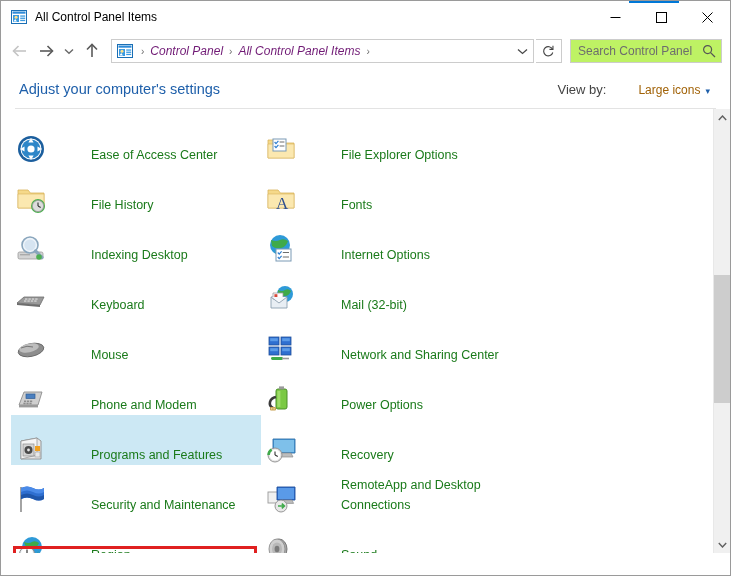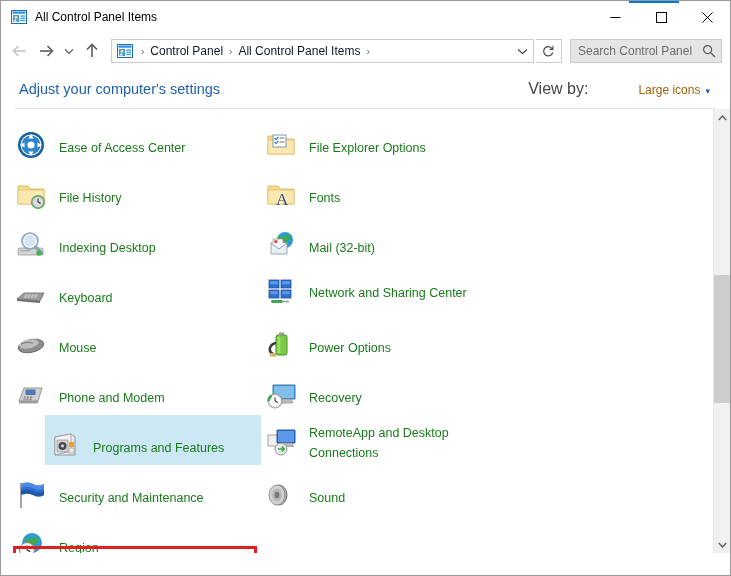--- a/index.html
+++ b/index.html
@@ -108,23 +108,24 @@
   }
   .addr-icon {
     width: 16px;
     height: 14px;
     margin: 0 4px 0 5px;
     position: relative;
     flex: 0 0 auto;
   }
   .crumb {
     font-size: 12px;
-    color: #0f172a;
+    color: #701a75;
     white-space: nowrap;
     padding: 0 2px;
+    font-style: italic;
   }
   .crumb-sep {
     font-size: 10px;
     color: #6d6d6d;
     padding: 0 4px;
     flex: 0 0 auto;
   }
   .addr-spacer { flex: 1 1 auto; min-width: 4px; }
   .addr-chevron {
     width: 22px;
@@ -143,21 +144,21 @@
     align-items: center;
     justify-content: center;
     box-sizing: border-box;
     flex: 0 0 auto;
     cursor: default;
   }
   .searchbox {
     width: 152px;
     height: 24px;
     border: 1px solid #cccccc;
-    background: #e5e5e5;
+    background: #bef264;
     display: flex;
     align-items: center;
     margin-left: 8px;
     box-sizing: border-box;
     flex: 0 0 auto;
   }
   .search-placeholder {
     font-size: 12px;
     color: #6d6d6d;
     padding-left: 7px;
@@ -188,23 +189,23 @@
     color: #1e5faa;
     white-space: nowrap;
   }
   .viewby {
     margin-left: auto;
     display: flex;
     align-items: baseline;
     white-space: nowrap;
   }
   .viewby-label {
-    font-size: 16px;
+    font-size: 13px;
     color: #444444;
-    margin-right: 22px;
+    margin-right: 4px;
   }
   .viewby-value {
     font-size: 12px;
     color: #a16207;
     margin-left: 28px;
   }
   .viewby-caret {
     margin-left: 5px;
     font-size: 9px;
     color: #1e5faa;
@@ -233,30 +234,30 @@
     padding: 0 0 0 10px;
     box-sizing: border-box;
   }
   .col {
     width: 250px;
     flex: 0 0 auto;
   }
   .col.col2 { width: 260px; margin-left: 0px; }
   .item {
     display: flex;
-    align-items: center;
+    align-items: flex-end;
     height: 50px;
     padding-left: 4px;
     box-sizing: border-box;
     position: relative;
     cursor: default;
+    gap: 32px;
   }
   .item.selected {
     background: #cce8f4;
-    margin-left: 34px;
   }
   .item-icon {
     width: 32px;
     height: 32px;
     flex: 0 0 auto;
     margin-top: 9px;
     margin-right: 12px;
     position: relative;
   }
   .item-label {
@@ -603,20 +604,35 @@
           <div class="item-icon">
             <svg width="32" height="32" viewBox="0 0 32 32">
               <path d="M3 7 h10 l2.4 3 h13.6 v15 h-26 z" fill="#f5d98a" stroke="#d9b45a" stroke-width="0.8"></path>
               <path d="M3 11 h26 v14 h-26 z" fill="#fbe8b0" stroke="#d9b45a" stroke-width="0.6"></path>
               <text x="11" y="26" font-family="'Liberation Serif', serif" font-size="17" fill="#2f4f8f">A</text>
             </svg>
           </div>
           <span class="item-label">Fonts</span>
         </div>
 
+        <div class="item">
+          <div class="item-icon">
+            <svg width="32" height="32" viewBox="0 0 32 32">
+              <circle cx="15" cy="12" r="10" fill="#2e9ad8"></circle>
+              <path d="M6 7 q5 2 9 0 q4 -2 8 1 q-2 6 -7 7 q-6 1 -9 -2 z" fill="#3faa4a"></path>
+              <path d="M9 19 q5 3 10 1 q2 -1 4 -3 q-3 5 -9 5 z" fill="#3faa4a"></path>
+              <rect x="11" y="16" width="15" height="12" fill="#ffffff" stroke="#7a9ab5" stroke-width="1"></rect>
+              <path d="M12.8 19.5 l1.4 1.6 l2.4 -2.8" fill="none" stroke="#2f7fd0" stroke-width="1.2"></path>
+              <line x1="17.8" y1="19.5" x2="24" y2="19.5" stroke="#6d6d6d" stroke-width="1"></line>
+              <path d="M12.8 24 l1.4 1.6 l2.4 -2.8" fill="none" stroke="#2f7fd0" stroke-width="1.2"></path>
+              <line x1="17.8" y1="24" x2="24" y2="24" stroke="#6d6d6d" stroke-width="1"></line>
+            </svg>
+          </div>
+          <span class="item-label">Internet Options</span>
+        </div>
 
         <div class="item">
           <div class="item-icon">
             <svg width="32" height="32" viewBox="0 0 32 32">
               <circle cx="20" cy="11" r="8" fill="#2e9ad8"></circle>
               <path d="M13 7 q4 2 7 0 q3 -2 6 1 q-2 5 -6 5 q-5 1 -7 -2 z" fill="#3faa4a"></path>
               <path d="M6 14 h16 v11 h-16 z" fill="#e8eef4" stroke="#8d9fb0" stroke-width="0.9"></path>
               <path d="M8 10 h10 v6 h-10 z" fill="#ffffff" stroke="#9a9a9a" stroke-width="0.8"></path>
               <rect x="9.4" y="11.2" width="3" height="3.4" fill="#d84a3a"></rect>
               <path d="M6 14 L14 20 L22 14" fill="#f5f8fb" stroke="#8d9fb0" stroke-width="0.9"></path>

